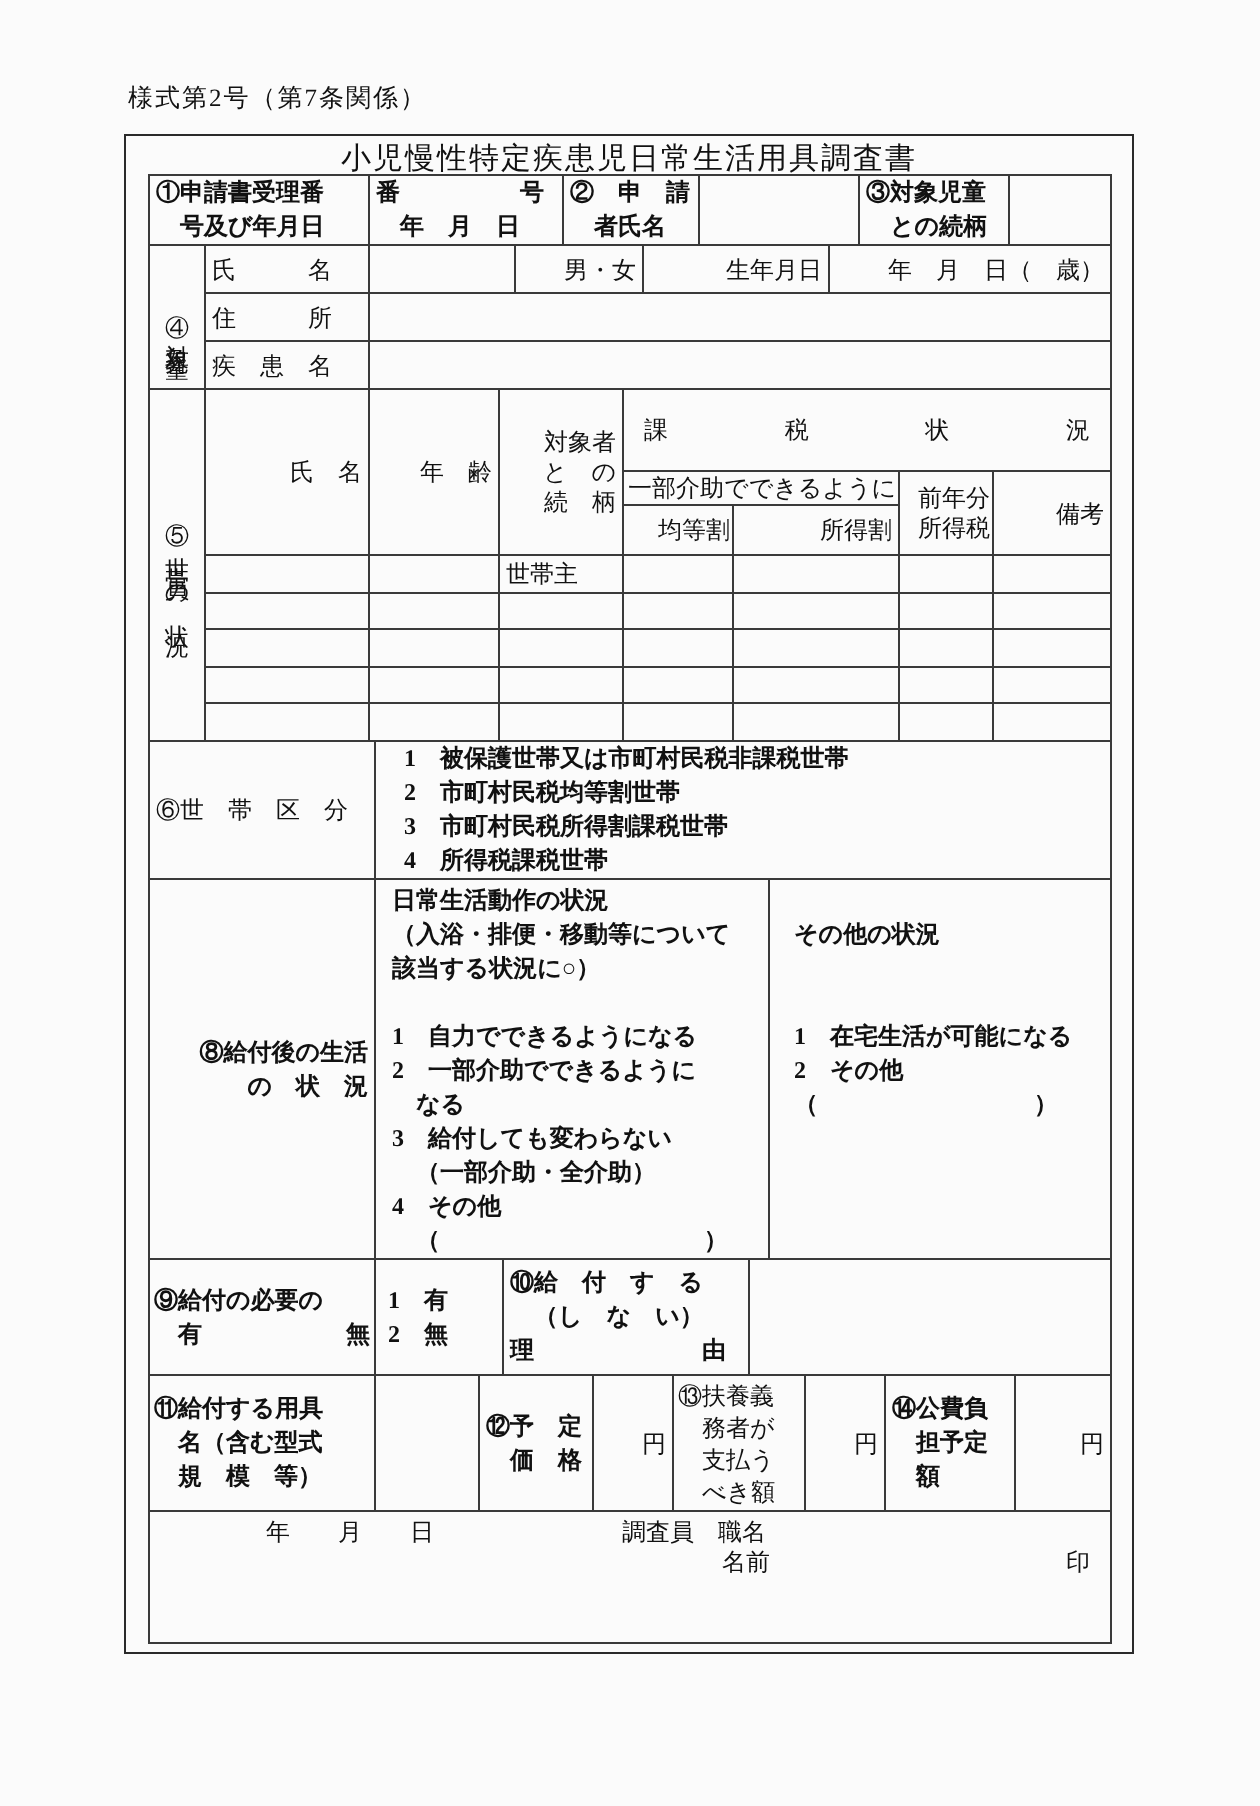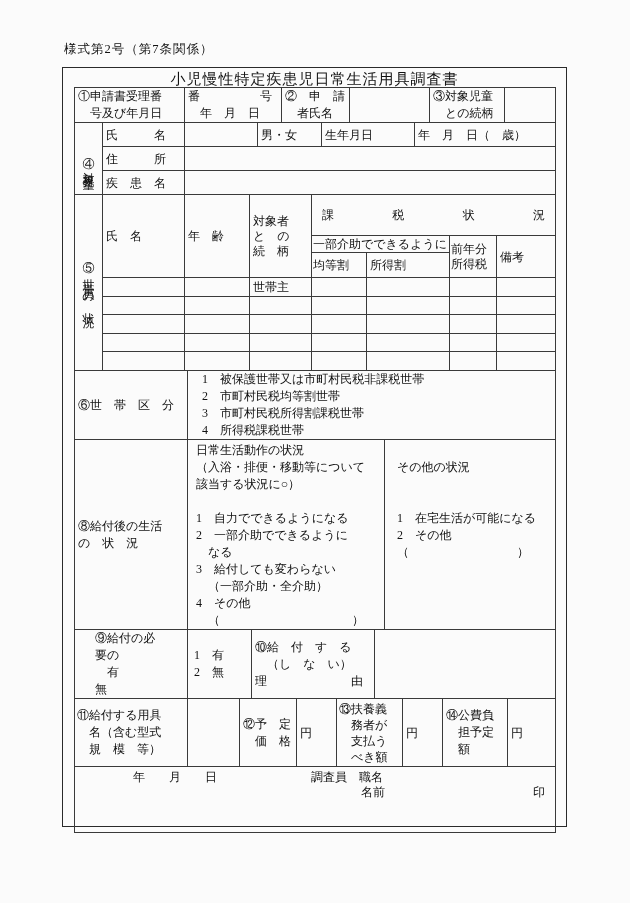--- a/index.html
+++ b/index.html
@@ -9,24 +9,24 @@
     font-size:12px;
   }
   .form-no{position:absolute;left:64px;top:41px;font-size:12.5px;letter-spacing:1px;}
   .outer{position:absolute;left:62px;top:67px;width:503px;height:758px;border:1px solid #2a2a2a;background:#fbfbfb;}
   .title{text-align:center;font-size:15px;letter-spacing:1px;padding-top:2px;height:18px;}
   .grid{position:absolute;left:11px;top:20px;width:481px;}
   table{border-collapse:collapse;table-layout:fixed;width:481px;margin-top:-1px;}
   td{border:1px solid #3a3a3a;font-size:12px;padding:0 3px;vertical-align:middle;
      white-space:pre-line;overflow:hidden;line-height:16px;}
   .tl{text-align:left;}
-  .tc{text-align:left;}
+  .tc{text-align:right;}
   .top{vertical-align:top;}
   .just{text-align:justify;text-align-last:justify;}
-  .lh17{line-height:17px;}
+  .lh17{line-height:17px;font-weight:bold;}
   .lh15{line-height:15px;}
   .lh13{line-height:13px;}
   .pl14{padding-left:14px;}
   .pl8{padding-left:8px;}
   .pl12{padding-left:12px;}
   .pt2{padding-top:2px;}
   .vcell{padding:0;text-align:center;vertical-align:middle;}
   .vtext{writing-mode:vertical-rl;text-orientation:upright;margin:0 auto;line-height:26px;}
   .ls2{letter-spacing:2px;}
   .ls5{letter-spacing:5px;}
@@ -236,21 +236,21 @@
 
     <table>
       <colgroup>
           <col style="width:113px">
           <col style="width:64px">
           <col style="width:123px">
           <col style="width:181px">
         </colgroup>
       <tbody>
           <tr class="h58">
-        <td class="tl lh17" style="padding:0 20px;">⑨給付の必要の
+        <td class="tl lh17" style="padding:0 2px;">⑨給付の必要の
 　有　　　　　　無</td>
         <td class="tl lh17" style="padding-left:6px;">1　有
 2　無</td>
         <td class="tl lh17">⑩給　付　す　る
 　（し　な　い）
 理　　　　　　　由</td>
         <td></td>
       </tr>
     </tbody>
       </table>

